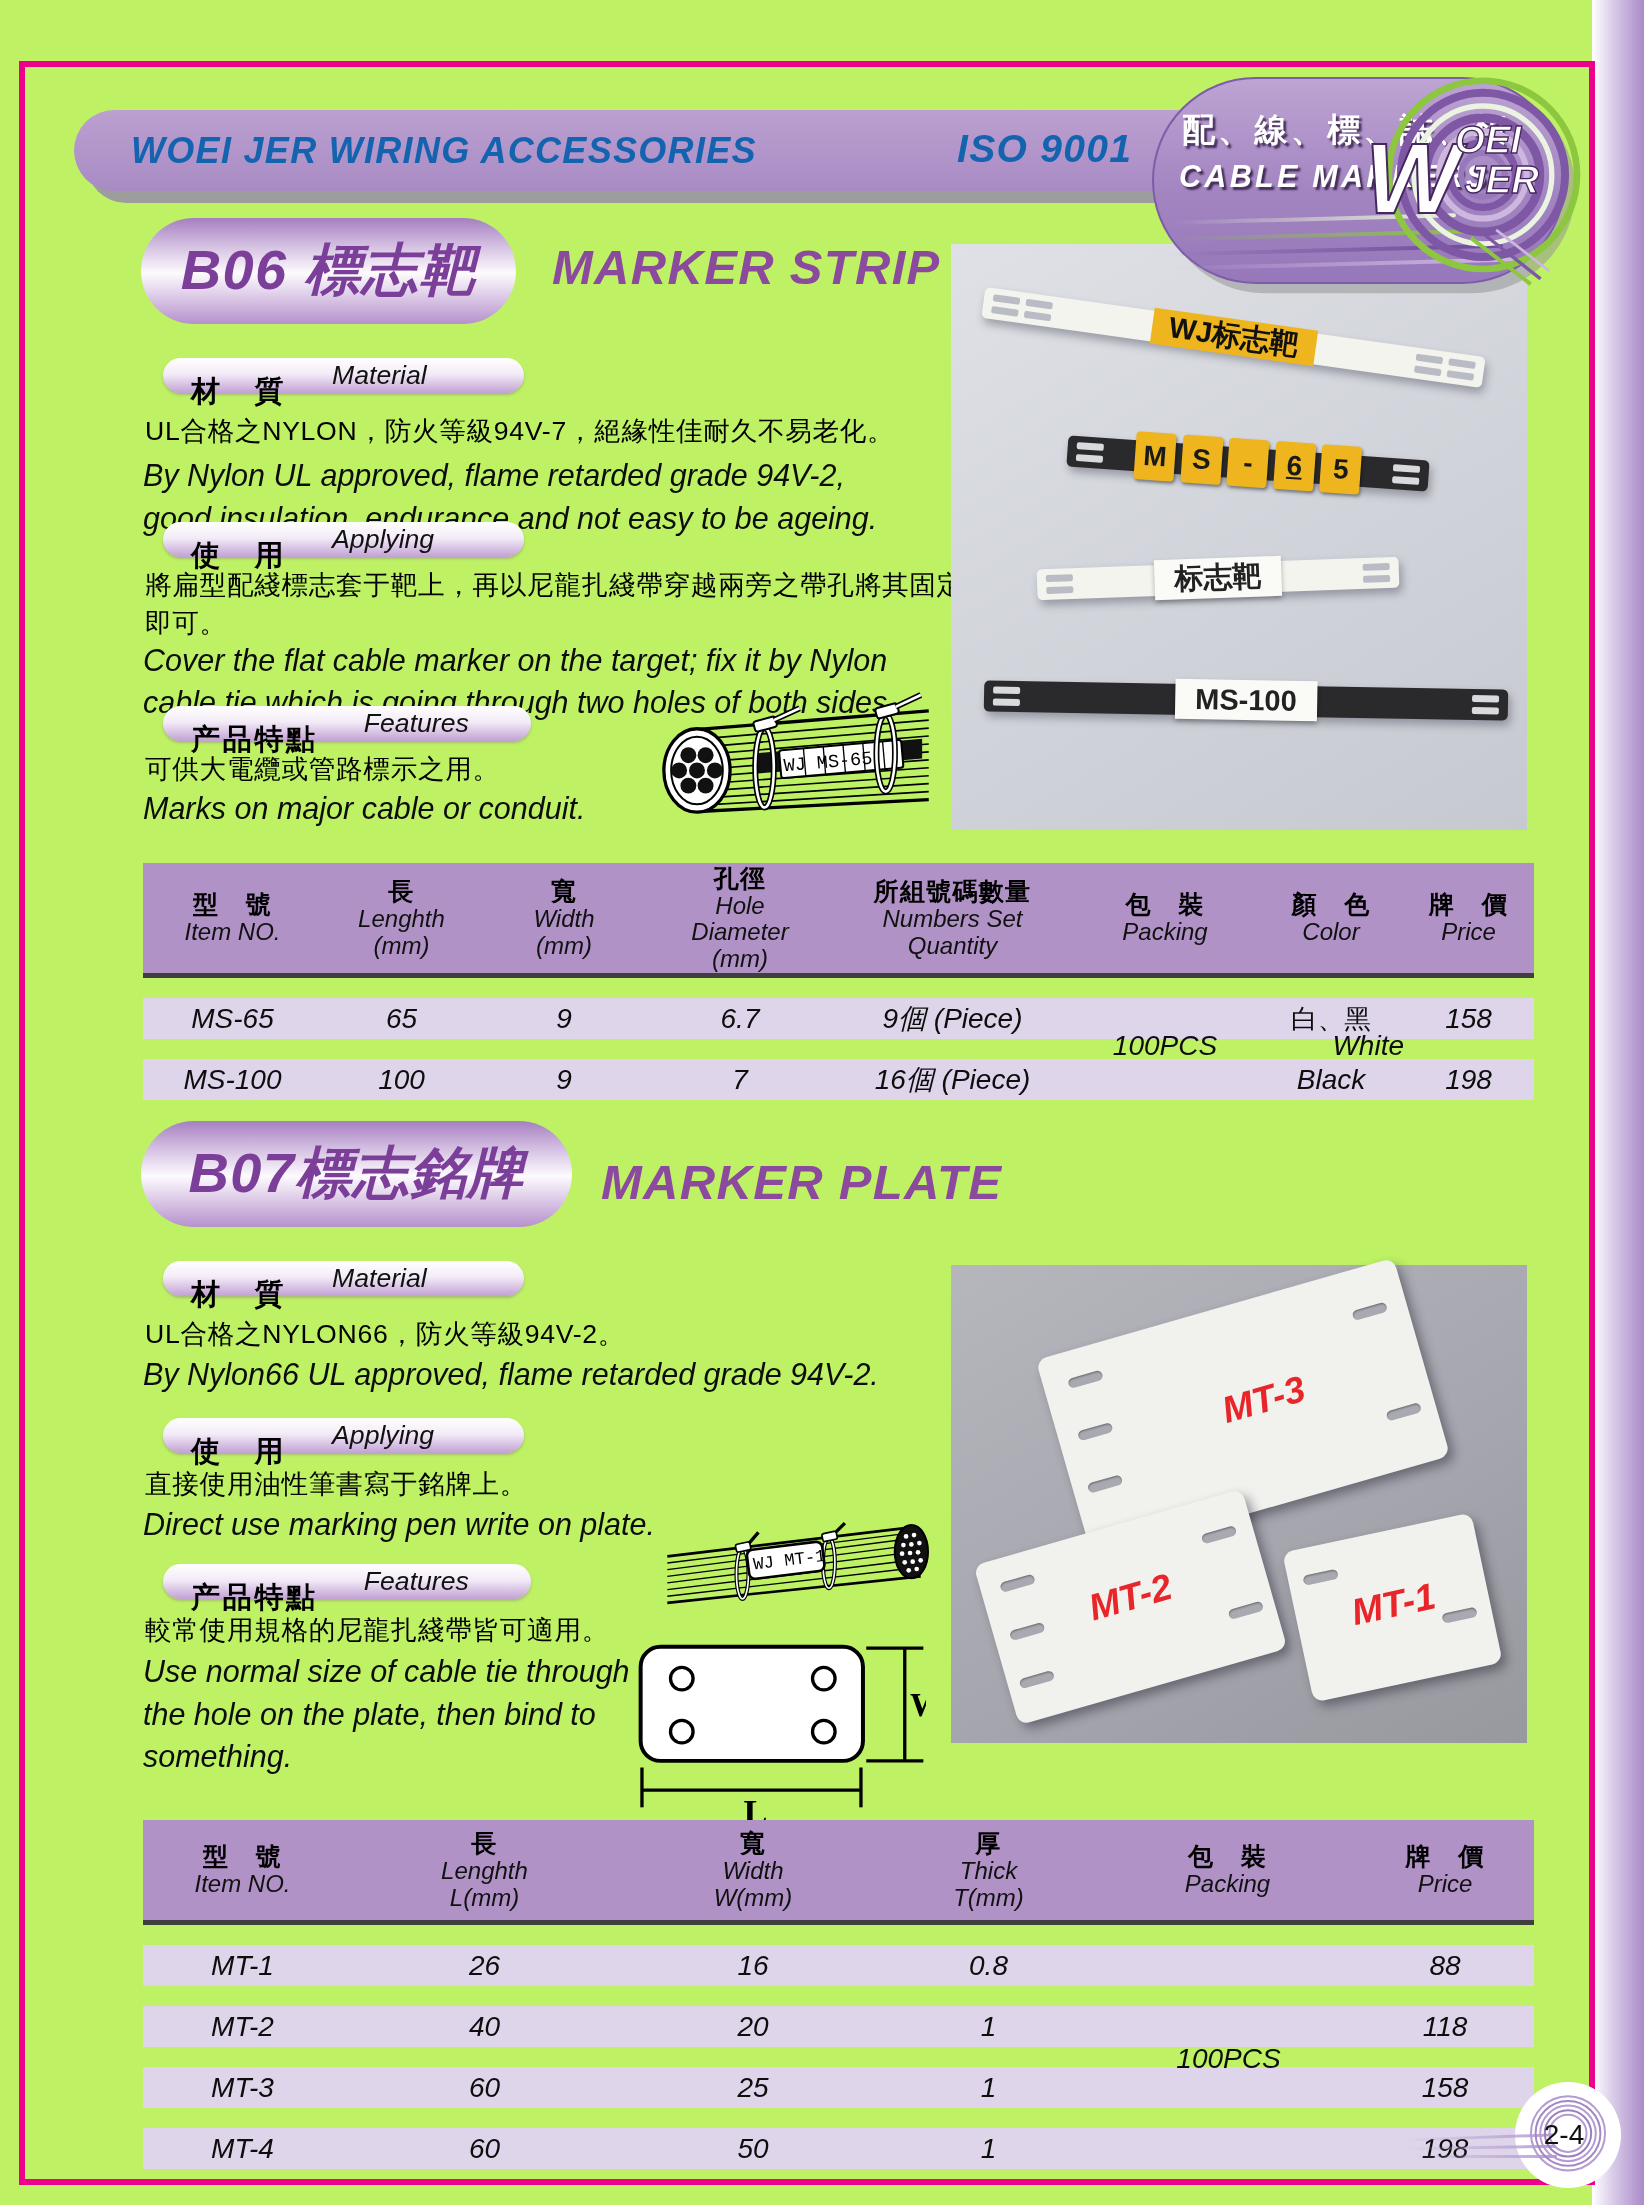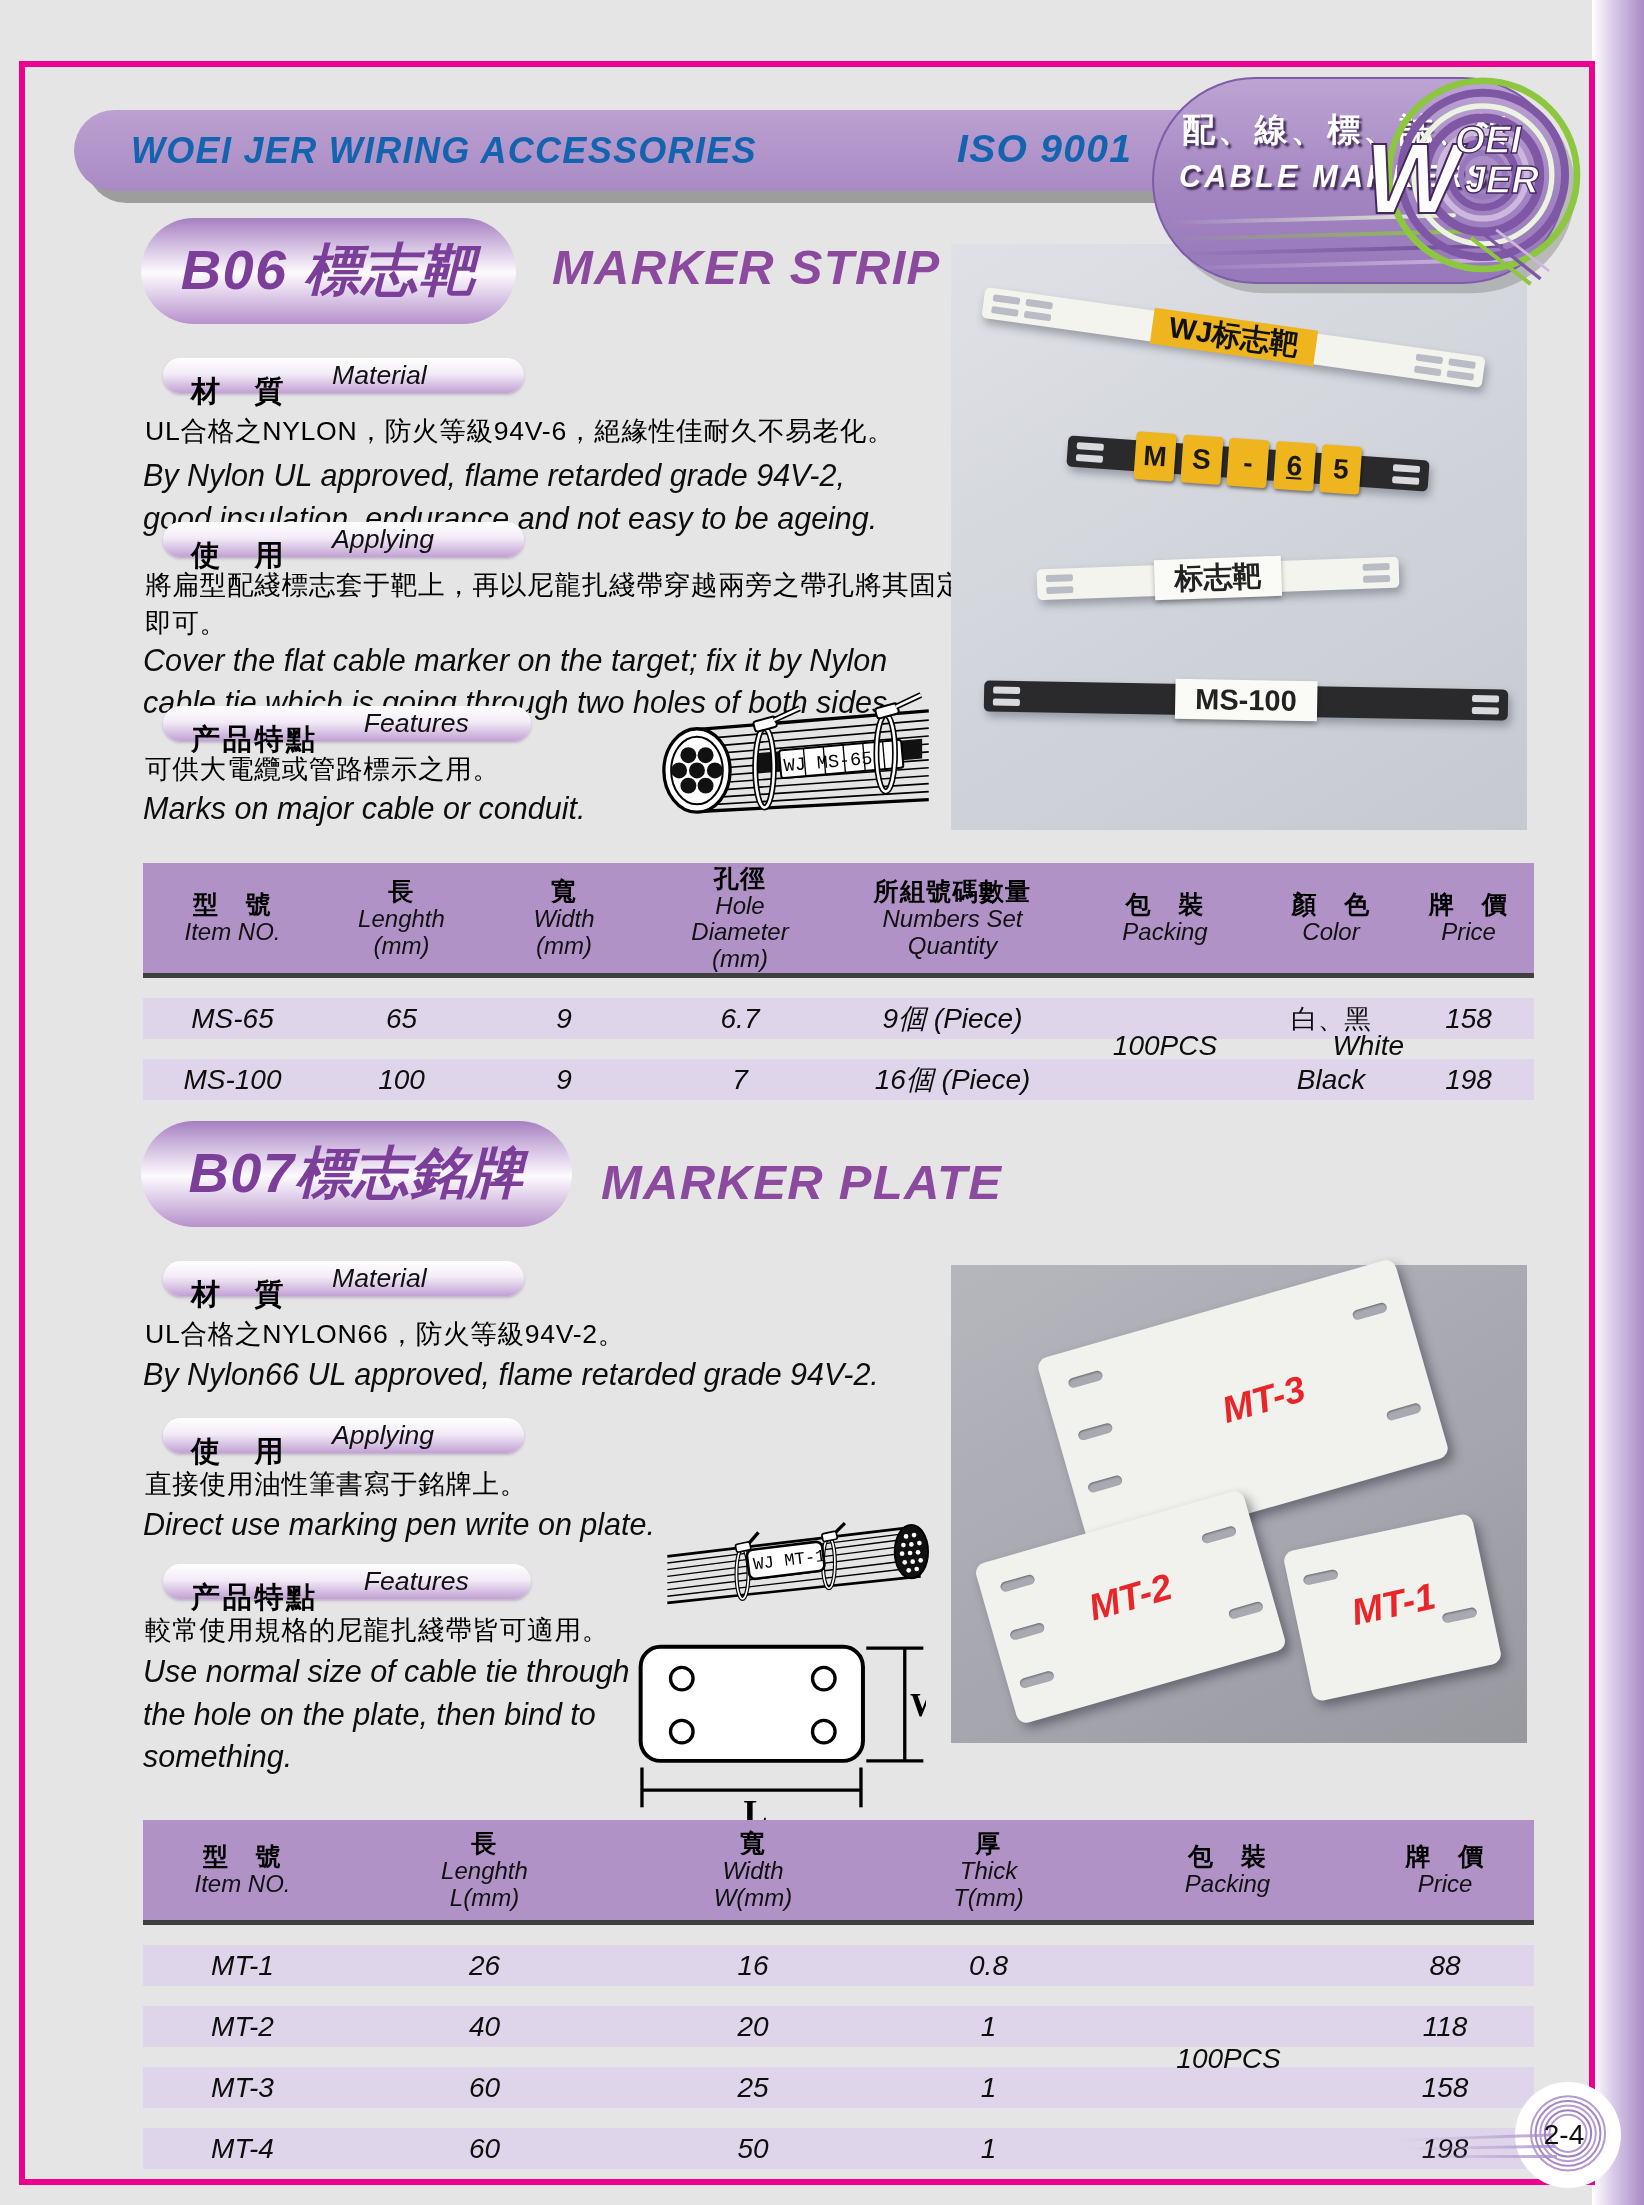--- a/index.html
+++ b/index.html
@@ -1,16 +1,16 @@
 <!DOCTYPE html>
 <html style="font-size:10.6px"><head>
 <meta charset="utf-8">
 <style>
   html,body{margin:0;padding:0;background:#fff;}
-  .page{position:relative;width:1645px;height:2205px;overflow:hidden;background:#e5e5e5;
+  .page{position:relative;width:1645px;height:2205px;overflow:hidden;background:#bef264;
         font-family:"Liberation Sans",sans-serif;color:#0d0d0d;}
 
   
   .right-band{position:absolute;left:1592px;top:0;width:53px;height:2205px;
     background:linear-gradient(90deg,#ffffff 0%,#d9cbe8 40%,#a888c6 100%);z-index:0;}
   
   .frame{position:absolute;left:18.6px;top:61px;width:1564px;height:2112px;
     border:6.6px solid #ec008c;background:transparent;z-index:1;}
 
   
@@ -150,21 +150,21 @@
 
   <div class="code-badge" style="left:141px;top:218px;width:375px;">
     <span>B06 標志靶</span>
   </div>
   <div class="sec-title" style="left:552px;top:239px;">MARKER STRIP</div>
 
   <div class="pill" style="left:163px;top:358px;width:305px;">
     <span class="p-cn">材　質</span>
     <span class="p-en">Material</span>
   </div>
-  <div class="cnline" style="left:145px;top:413px;">UL合格之NYLON，防火等級94V-6，絕緣性佳耐久不易老化。</div>
+  <div class="cnline" style="left:145px;top:413px;">UL合格之NYLON，防火等級94V-7，絕緣性佳耐久不易老化。</div>
   <div class="enline" style="left:143px;top:458px;">By Nylon UL approved, flame retarded grade 94V-2,</div>
   <div class="enline" style="left:143px;top:501px;">good insulation, endurance and not easy to be ageing.</div>
 
   <div class="pill" style="left:163px;top:522px;width:305px;">
     <span class="p-cn">使　用</span>
     <span class="p-en">Applying</span>
   </div>
   <div class="cnline" style="left:145px;top:567px;">將扁型配綫標志套于靶上，再以尼龍扎綫帶穿越兩旁之帶孔將其固定</div>
   <div class="cnline" style="left:145px;top:605px;">即可。</div>
   <div class="enline" style="left:143px;top:685px;">cable tie which is going through two holes of both sides.</div>

